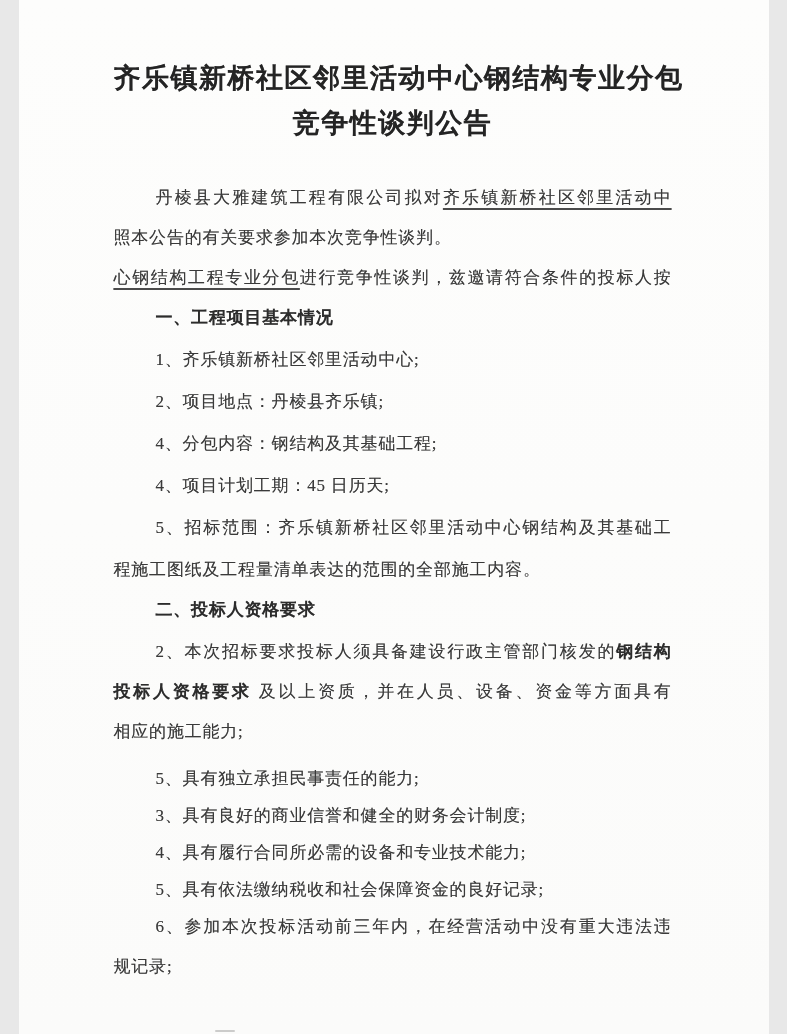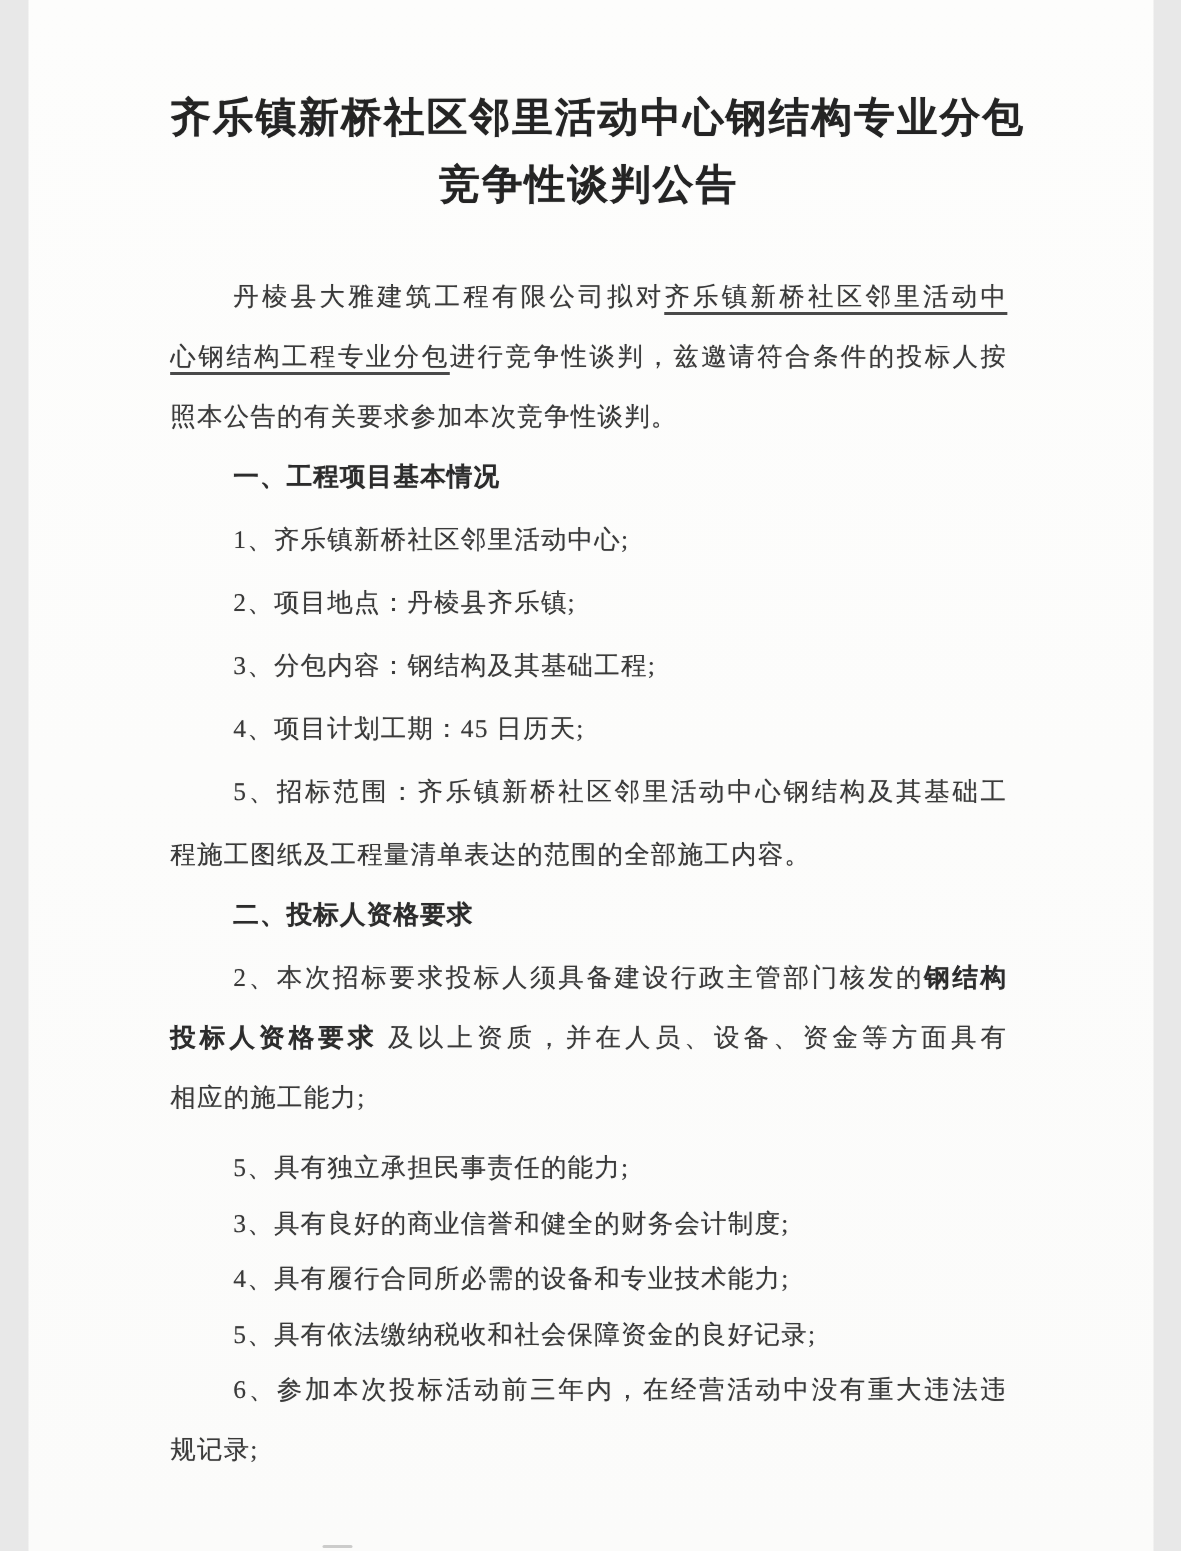--- a/index.html
+++ b/index.html
@@ -78,26 +78,26 @@
 <body>
 
 <div class="page">
   <div class="content">
     <div class="title-block">
       <div class="title-line">齐乐镇新桥社区邻里活动中心钢结构专业分包</div>
       <div class="title-line">竞争性谈判公告</div>
     </div>
     <div class="doc-body">
         <div class="line body indent fill"><span class="seg">丹棱县大雅建筑工程有限公司拟对</span><span class="seg u">齐乐镇新桥社区邻里活动中</span></div>
+        <div class="line body"><span class="seg">照本公告的有关要求参加本次竞争性谈判。</span></div>
         <div class="line body fill"><span class="seg u">心钢结构工程专业分包</span><span class="seg">进行竞争性谈判，兹邀请符合条件的投标人按</span></div>
-        <div class="line body"><span class="seg">照本公告的有关要求参加本次竞争性谈判。</span></div>
         <div class="line heading indent"><span class="seg">一、工程项目基本情况</span></div>
         <div class="line item indent"><span class="seg">1、齐乐镇新桥社区邻里活动中心;</span></div>
         <div class="line item indent"><span class="seg">2、项目地点：丹棱县齐乐镇;</span></div>
-        <div class="line item indent"><span class="seg">3、分包内容：钢结构及其基础工程;</span></div>
+        <div class="line item indent"><span class="seg">4、分包内容：钢结构及其基础工程;</span></div>
         <div class="line item indent"><span class="seg">4、项目计划工期：45 日历天;</span></div>
         <div class="line item indent fill"><span class="seg">5、招标范围：齐乐镇新桥社区邻里活动中心钢结构及其基础工</span></div>
         <div class="line body"><span class="seg">程施工图纸及工程量清单表达的范围的全部施工内容。</span></div>
         <div class="line heading indent"><span class="seg">二、投标人资格要求</span></div>
         <div class="line body indent fill"><span class="seg">2、本次招标要求投标人须具备建设行政主管部门核发的</span><span class="seg b">钢结构</span></div>
         <div class="line body fill"><span class="seg b">投标人资格要求</span><span class="seg"> 及以上资质，并在人员、设备、资金等方面具有</span></div>
         <div class="line body"><span class="seg">相应的施工能力;</span></div>
         <div class="line tight indent gap-before"><span class="seg">5、具有独立承担民事责任的能力;</span></div>
         <div class="line tight indent"><span class="seg">3、具有良好的商业信誉和健全的财务会计制度;</span></div>
         <div class="line tight indent"><span class="seg">4、具有履行合同所必需的设备和专业技术能力;</span></div>

